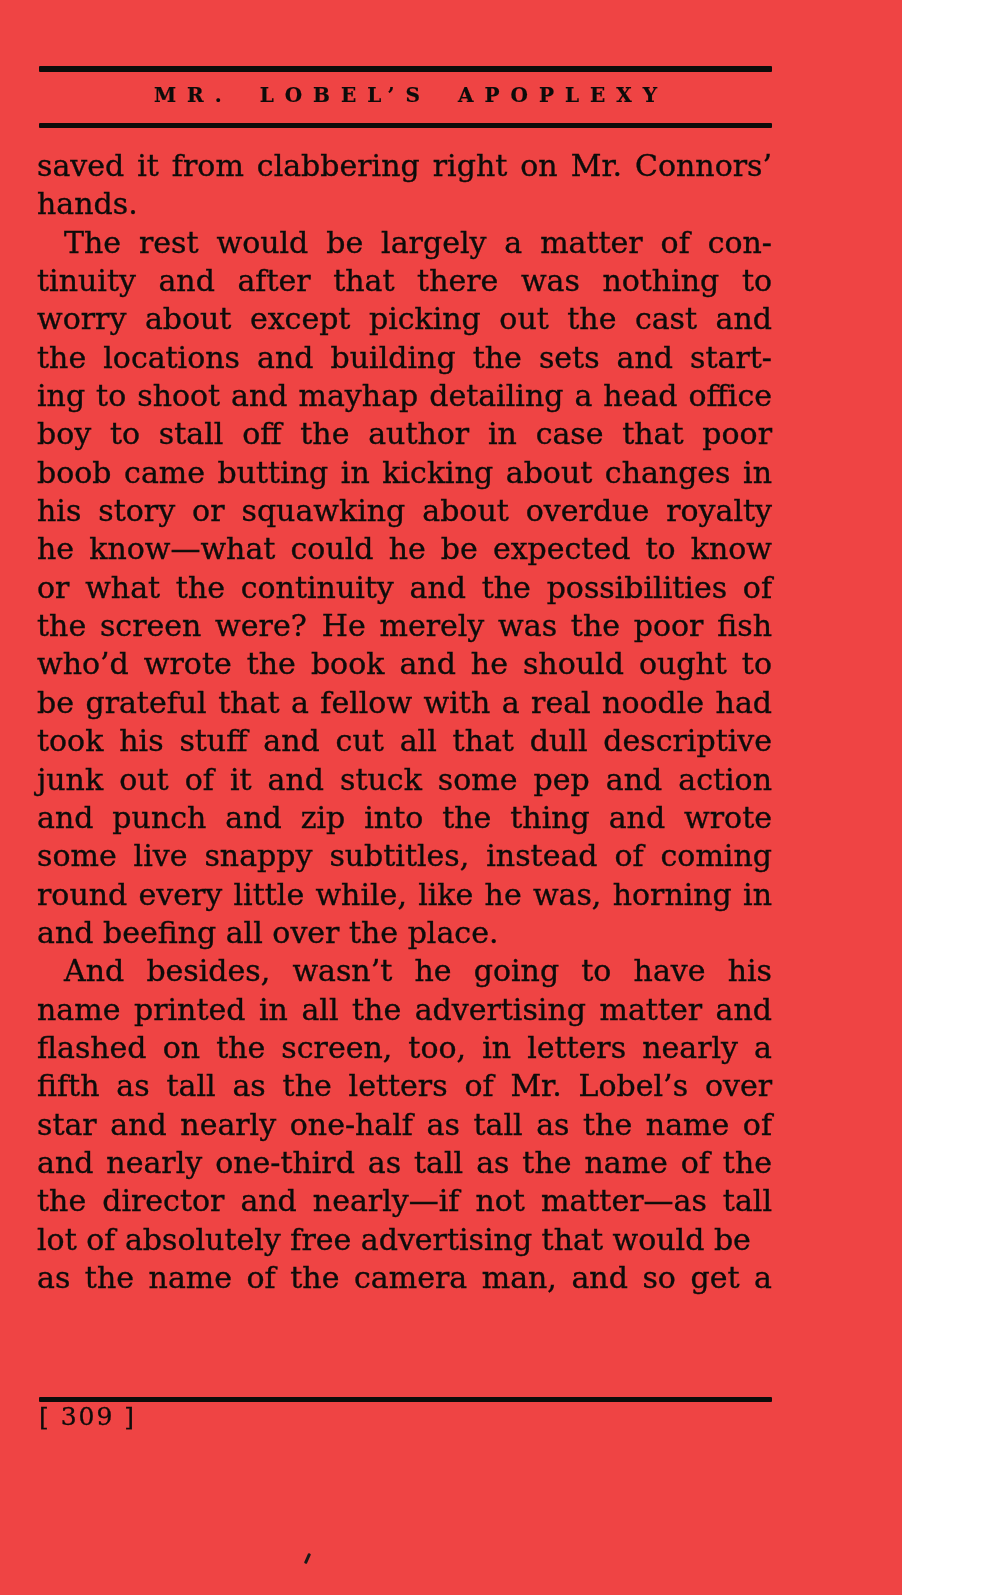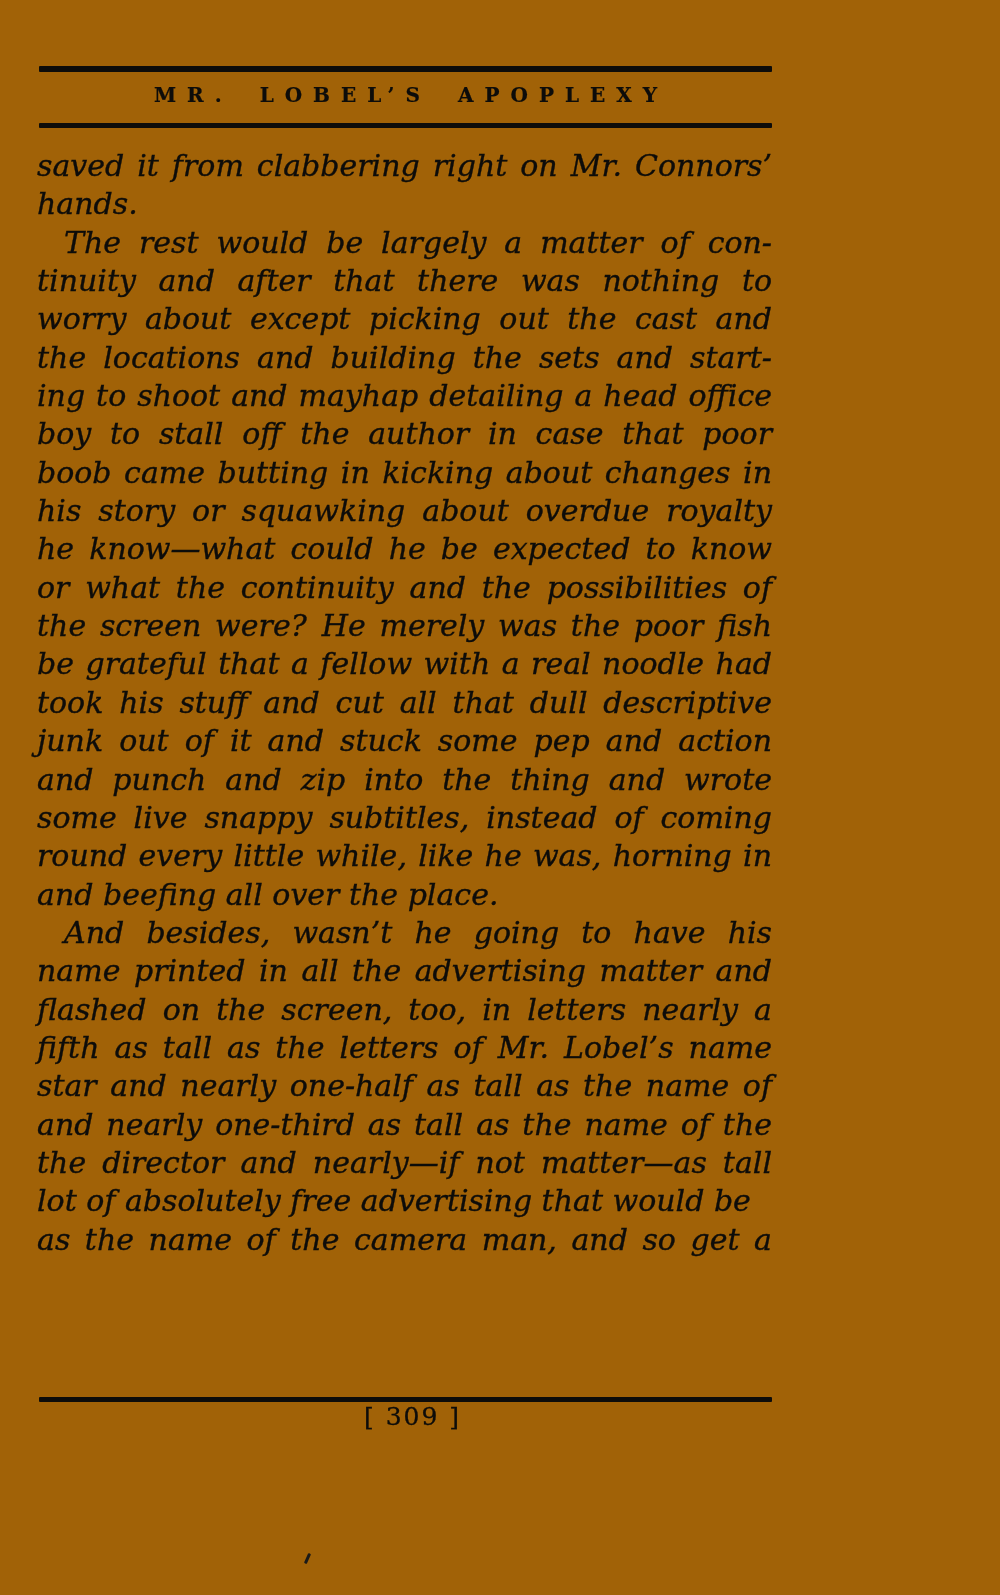--- a/index.html
+++ b/index.html
@@ -2,23 +2,23 @@
 <html><head>
 <meta charset="utf-8">
 <style>
   html, body {
     margin: 0;
     padding: 0;
     background: #ffffff;
   }
   #page {
     position: relative;
-    width: 1000px;
+    width: 902px;
     height: 1595px;
-    background: #a16207;
+    background: #ef4444;
     overflow: hidden;
     font-family: "DejaVu Serif", "Liberation Serif", serif;
     color: #0d0c0a;
   }
   .rule {
     position: absolute;
     left: 39px;
     width: 733px;
     background: #0d0c0a;
     border-radius: 1px;
@@ -42,41 +42,39 @@
     -webkit-text-stroke: 0.2px #0d0c0a;
   }
 
   #body-text {
     position: absolute;
     left: 37px;
     top: 147px;
     width: 735px;
     font-size: 30px;
     line-height: 38.35px;
-    font-style: italic;
     -webkit-text-stroke: 0.35px #0d0c0a;
   }
   .line {
     text-align: justify;
     text-align-last: justify;
     white-space: normal;
   }
   .line.last {
     text-align-last: left;
   }
   .line.indent {
     text-indent: 27px;
   }
 
   #page-number {
     position: absolute;
-    left: 46px;
+    left: 39px;
     top: 1402px;
     width: 733px;
-    text-align: center;
     font-size: 25px;
     letter-spacing: 0.08em;
     -webkit-text-stroke: 0.3px #0d0c0a;
   }
 
   #ink-speck {
     position: absolute;
     left: 306px;
     top: 1553px;
     width: 3px;
@@ -104,31 +102,32 @@
       <div class="line">tinuity and after that there was nothing to</div>
       <div class="line">worry about except picking out the cast and</div>
       <div class="line">the locations and building the sets and start-</div>
       <div class="line">ing to shoot and mayhap detailing a head office</div>
       <div class="line">boy to stall off the author in case that poor</div>
       <div class="line">boob came butting in kicking about changes in</div>
       <div class="line">his story or squawking about overdue royalty</div>
       <div class="line">he know—what could he be expected to know</div>
       <div class="line">or what the continuity and the possibilities of</div>
       <div class="line">the screen were? He merely was the poor fish</div>
+      <div class="line">who’d wrote the book and he should ought to</div>
       <div class="line">be grateful that a fellow with a real noodle had</div>
       <div class="line">took his stuff and cut all that dull descriptive</div>
       <div class="line">junk out of it and stuck some pep and action</div>
       <div class="line">and punch and zip into the thing and wrote</div>
       <div class="line">some live snappy subtitles, instead of coming</div>
       <div class="line">round every little while, like he was, horning in</div>
       <div class="line last">and beefing all over the place.</div>
       <div class="line indent">And besides, wasn’t he going to have his</div>
       <div class="line">name printed in all the advertising matter and</div>
       <div class="line">flashed on the screen, too, in letters nearly a</div>
-      <div class="line">fifth as tall as the letters of Mr. Lobel’s name</div>
+      <div class="line">fifth as tall as the letters of Mr. Lobel’s over</div>
       <div class="line">star and nearly one-half as tall as the name of</div>
       <div class="line">and nearly one-third as tall as the name of the</div>
       <div class="line">the director and nearly—if not matter—as tall</div>
       <div class="line last">lot of absolutely free advertising that would be</div>
       <div class="line">as the name of the camera man, and so get a</div>
     </div>
 
   <div id="rule-bottom" class="rule"></div>
 
   <div id="page-number">[ 309 ]</div>

